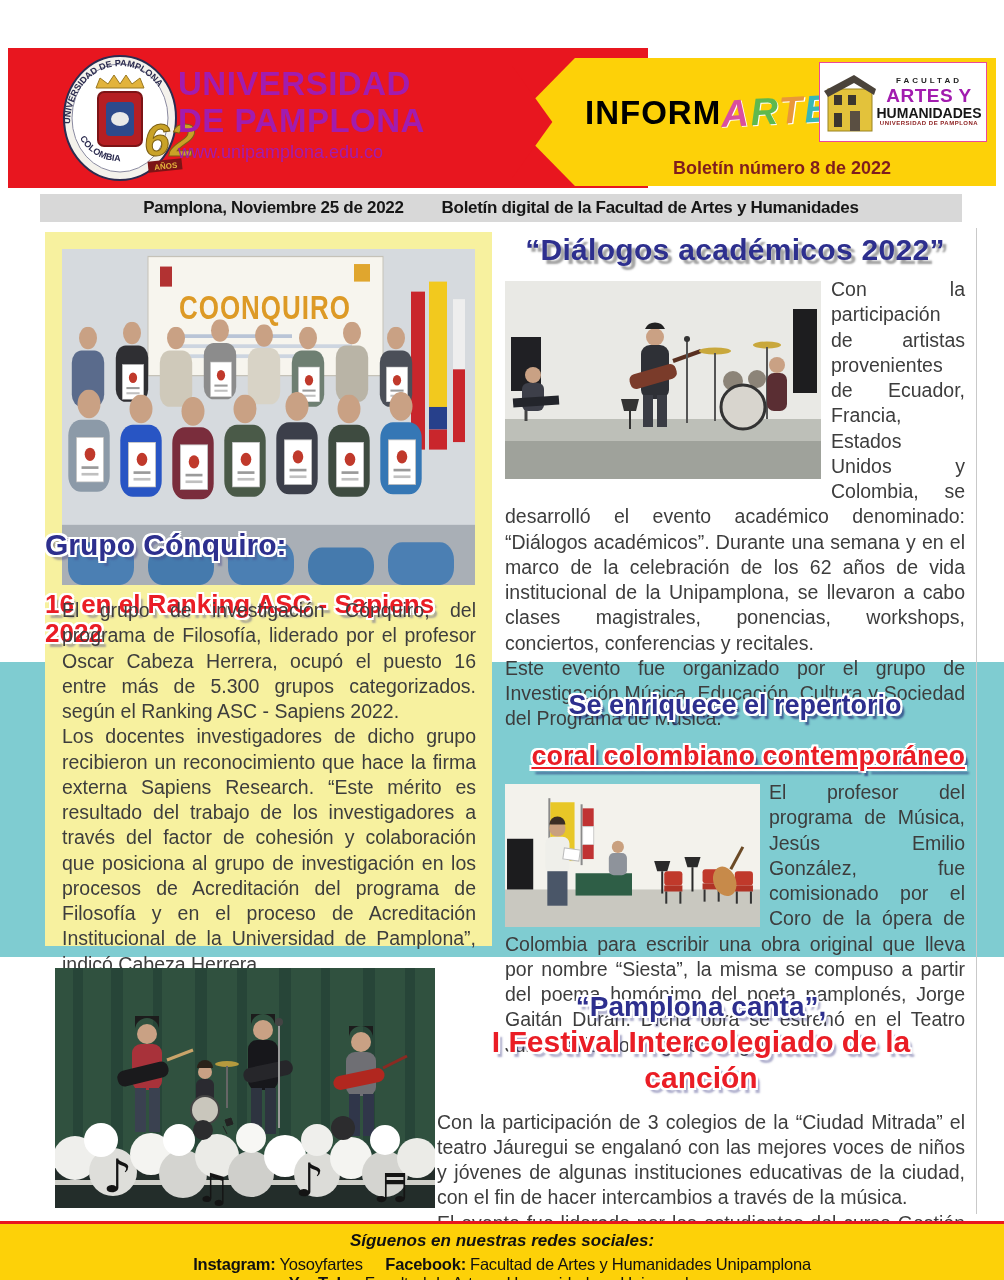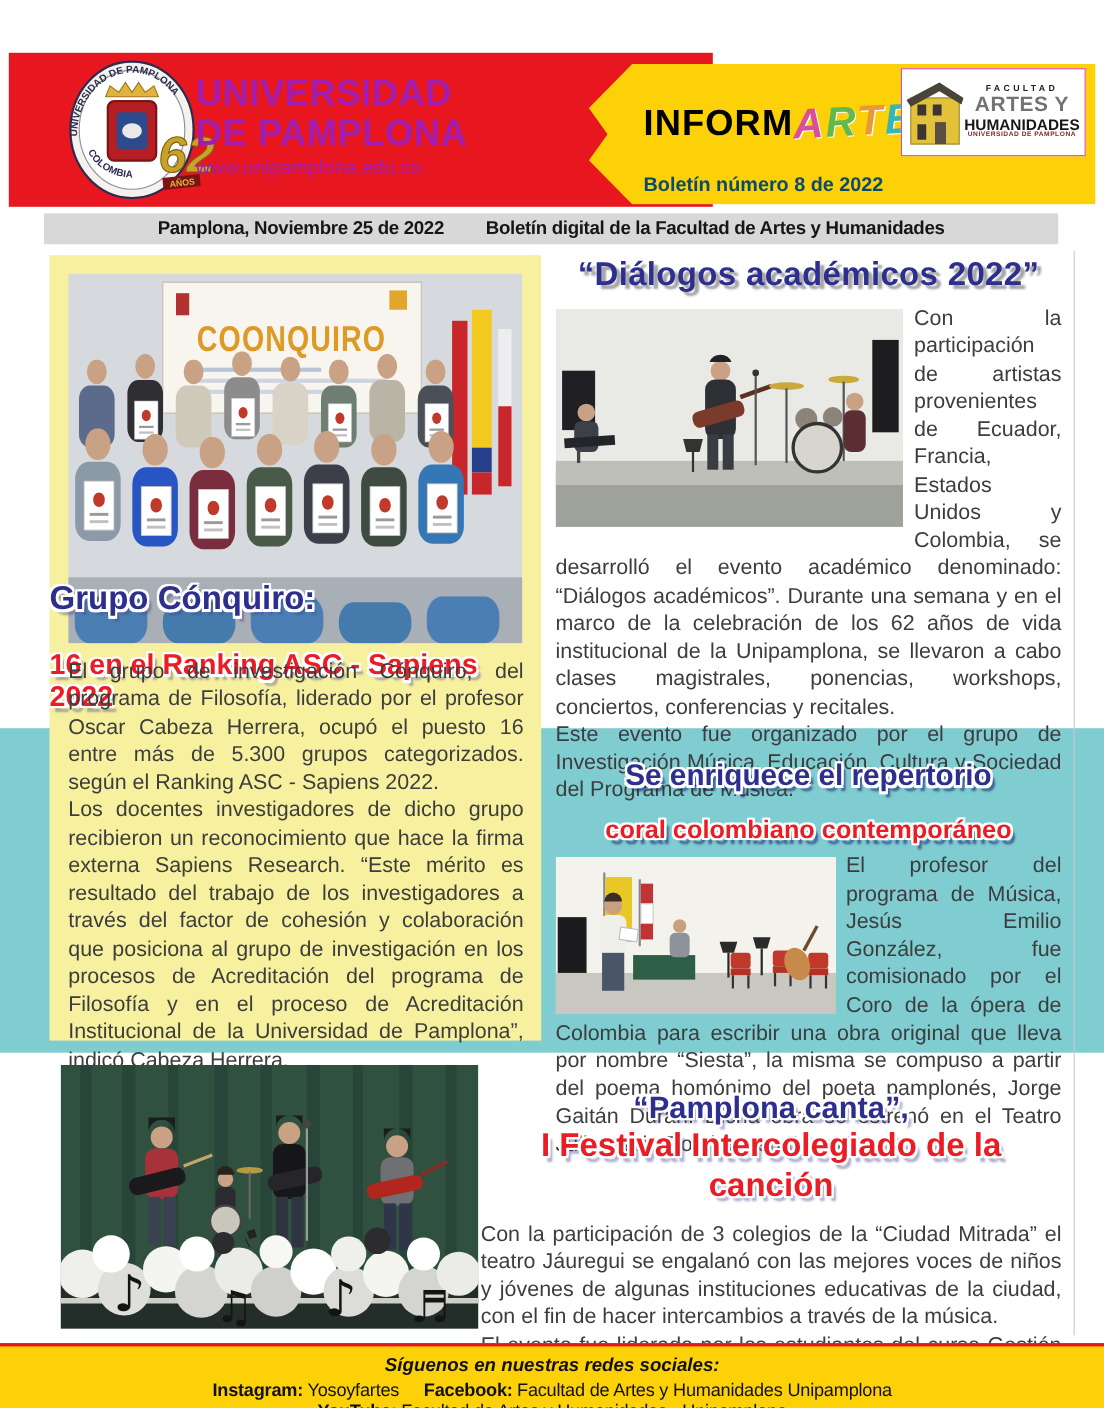--- a/index.html
+++ b/index.html
@@ -21,24 +21,24 @@
   .informarte { position:absolute; left:0px; top:28px; white-space:nowrap; }
   .informarte .inform { font-size:33px; font-weight:bold; color:#000000; letter-spacing:1px; }
   .informarte .arte { font-size:38px; font-weight:bold; font-style:italic; letter-spacing:2px;
             text-shadow:1px 1px 0 #fff; display:inline-block; transform:rotate(-3deg); }
   .arte span:nth-child(1){color:#d94f9e;} .arte span:nth-child(2){color:#5fb94e;}
   .arte span:nth-child(3){color:#e8973a;} .arte span:nth-child(4){color:#38b6b6;}
   .fac-box { position:absolute; right:2px; top:0px; width:168px; height:80px; background:#fff; border:1px solid #ec4899;
             display:flex; align-items:center; padding:4px; }
   .fac-text { text-align:center; flex:1; line-height:1.05; }
   .fac-text .fl { font-size:8px; letter-spacing:3px; font-weight:bold; color:#222; }
-  .fac-text .f1 { font-size:19px; font-weight:bold; color:#737373; letter-spacing:.5px;}
+  .fac-text .f1 { font-size:19px; font-weight:bold; color:#a21caf; letter-spacing:.5px;}
   .fac-text .f2 { font-size:14px; font-weight:bold; color:#161616; }
   .fac-text .fs { font-size:6px; font-weight:bold; color:#8a1a1a; letter-spacing:.5px; }
-  .issue { position:absolute; left:0; right:10px; top:96px; font-size:18px; font-weight:bold; color:#0c4a6e; }
+  .issue { position:absolute; left:0; right:10px; top:96px; text-align:center; font-size:18px; font-weight:bold; color:#7f1d1d; }
 
   .dateline { position:absolute; left:40px; top:194px; width:922px; height:28px; background:#d8d8d8;
             display:flex; align-items:center; justify-content:center; gap:38px;
             font-size:17px; font-weight:bold; color:#161616; letter-spacing:-.3px; }
 
   
   .teal-band { position:absolute; left:0; top:662px; width:1004px; height:295px; background:#7fccd1; }
   .edge-line { position:absolute; left:976px; top:228px; width:1px; height:986px; background:#c9c9c9; }
 
   
@@ -59,21 +59,21 @@
   .body-text p { font-size:19.5px; line-height:1.295; color:#3d3d3d; text-align:justify; }
   figure { overflow:hidden; }
   figure svg { display:block; width:100%; height:100%; }
 
   .art-dialogos { position:absolute; left:505px; top:233px; width:460px; }
   .art-dialogos h2 { font-size:30px; text-align:center; margin-bottom:10px; letter-spacing:.3px; }
   .art-dialogos figure { float:left; width:316px; height:198px; margin:4px 10px 4px 0; }
 
   .art-coral { position:absolute; left:505px; top:670px; width:460px; }
   .art-coral .t1 { font-size:27px; text-align:center; line-height:1.15; }
-  .art-coral .t2 { font-size:23px; text-align:center; line-height:1.15; margin-bottom:8px; }
+  .art-coral .t2 { font-size:27px; text-align:right; line-height:1.15; margin-bottom:8px;text-decoration:underline; }
   .art-coral figure { float:left; width:255px; height:143px; margin:4px 9px 4px 0; }
 
   .festival-photo { position:absolute; left:55px; top:968px; width:380px; height:240px; }
   .art-festival { position:absolute; left:437px; top:990px; width:528px; }
   .art-festival .t1 { font-size:28px; text-align:center; line-height:1.2; }
   .art-festival .t2 { font-size:30px; text-align:center; line-height:1.2; margin-bottom:14px; }
 
   
   .footer { position:absolute; left:0; top:1221px; width:1004px; height:59px; background:#fdd108;
             border-top:3px solid #e8161f; text-align:center; padding-top:7px; }

